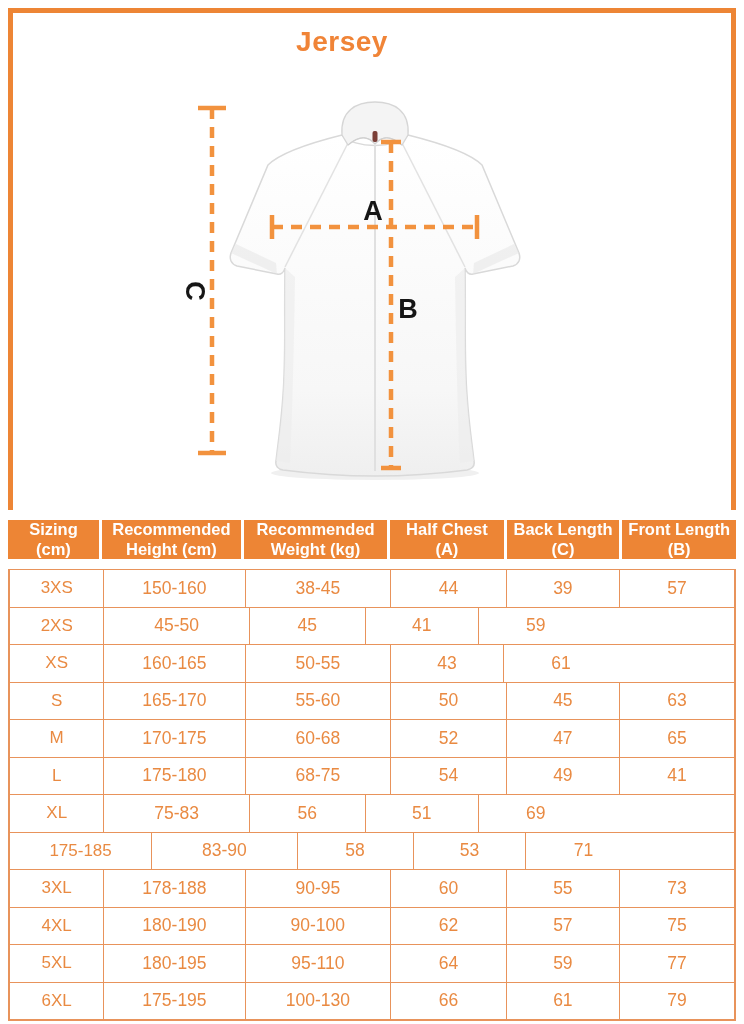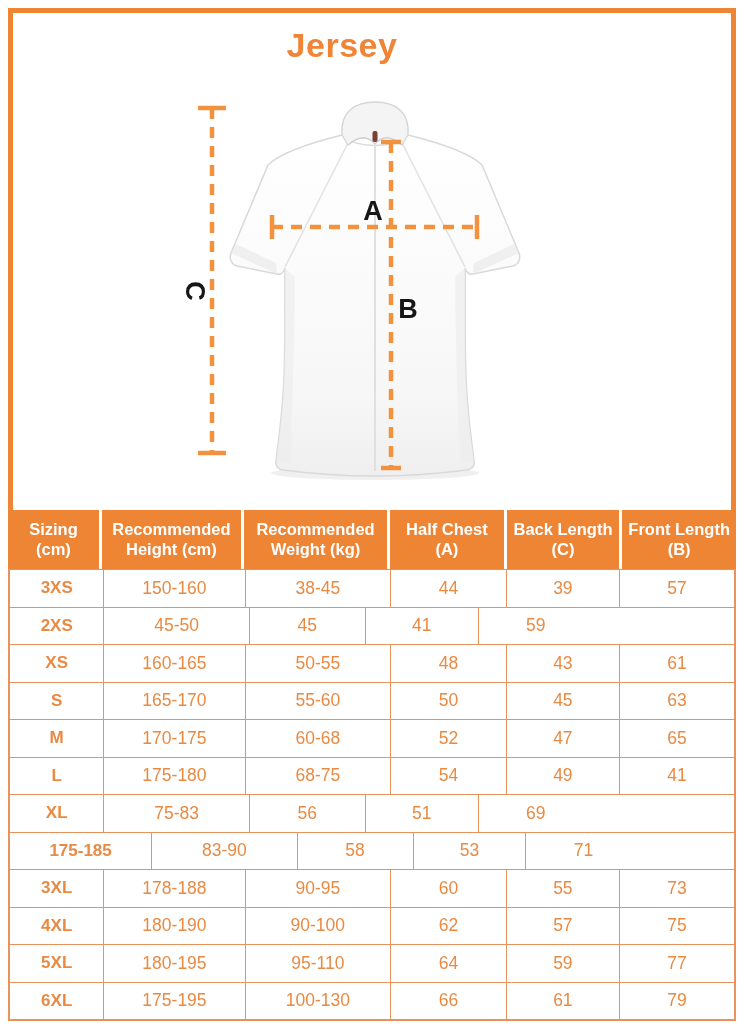--- a/index.html
+++ b/index.html
@@ -13,48 +13,48 @@
   html,body{width:744px;height:1024px;background:#ffffff;overflow:hidden;}
   body{font-family:"Liberation Sans", sans-serif;position:relative;}
 
   .frame{
     position:absolute;left:8px;top:8px;width:728px;height:502px;
     border:5px solid var(--accent);border-bottom:none;
     pointer-events:none;
   }
   .page-title{
     position:absolute;top:26px;left:0;width:684px;
-    text-align:center;font-size:34px;font-weight:bold;
+    text-align:center;font-size:28px;font-weight:bold;
     color:var(--title);letter-spacing:.5px;
   }
   .figure{position:absolute;left:180px;top:95px;width:390px;height:400px;}
 
   
   .size-table{position:absolute;left:8px;top:510px;width:728px;}
-  .thead{display:flex;height:59px;}
+  .thead{display:flex;height:59px;align-items:center;}
   .th{
     background:var(--accent);color:#fff;font-weight:bold;
     font-size:16.5px;line-height:1.18;text-align:center;
     display:flex;align-items:center;justify-content:center;
     white-space:pre-line;border-right:3px solid #fff;
   }
   .th:last-child{border-right:none;}
   .tbody{
     height:452px;display:flex;flex-direction:column;
     border:2px solid var(--grid);border-top:1px solid var(--grid);
     background:#fff;
   }
   .trow{display:flex;flex:1;}
   .trow + .trow{border-top:1px solid var(--grid);}
   .td{
     display:flex;align-items:center;justify-content:center;
     font-size:17.5px;color:var(--cell-text);
     border-left:1px solid var(--grid);
   }
-  .td:first-child{border-left:none;font-weight:bold;font-size:17px;}
+  .td:first-child{border-left:none;font-weight:normal;font-size:17px;}
   .c0{width:12.9%;} .c1{width:19.5%;} .c2{width:20.1%;}
   .c3{width:16.0%;} .c4{width:15.6%;} .c5{width:15.9%;}
 </style>
 </head>
 <body>
 
 <div class="frame"></div>
 
 <h1 class="page-title">Jersey</h1>
 
@@ -162,21 +162,20 @@
         <div class="td c2">45-50</div>
         <div class="td c3">45</div>
         <div class="td c4">41</div>
         <div class="td c5">59</div>
       </div>
 
       <div class="trow">
         <div class="td c0">XS</div>
         <div class="td c1">160-165</div>
         <div class="td c2">50-55</div>
-        <div class="td c3">48</div>
         <div class="td c4">43</div>
         <div class="td c5">61</div>
       </div>
 
       <div class="trow">
         <div class="td c0">S</div>
         <div class="td c1">165-170</div>
         <div class="td c2">55-60</div>
         <div class="td c3">50</div>
         <div class="td c4">45</div>

